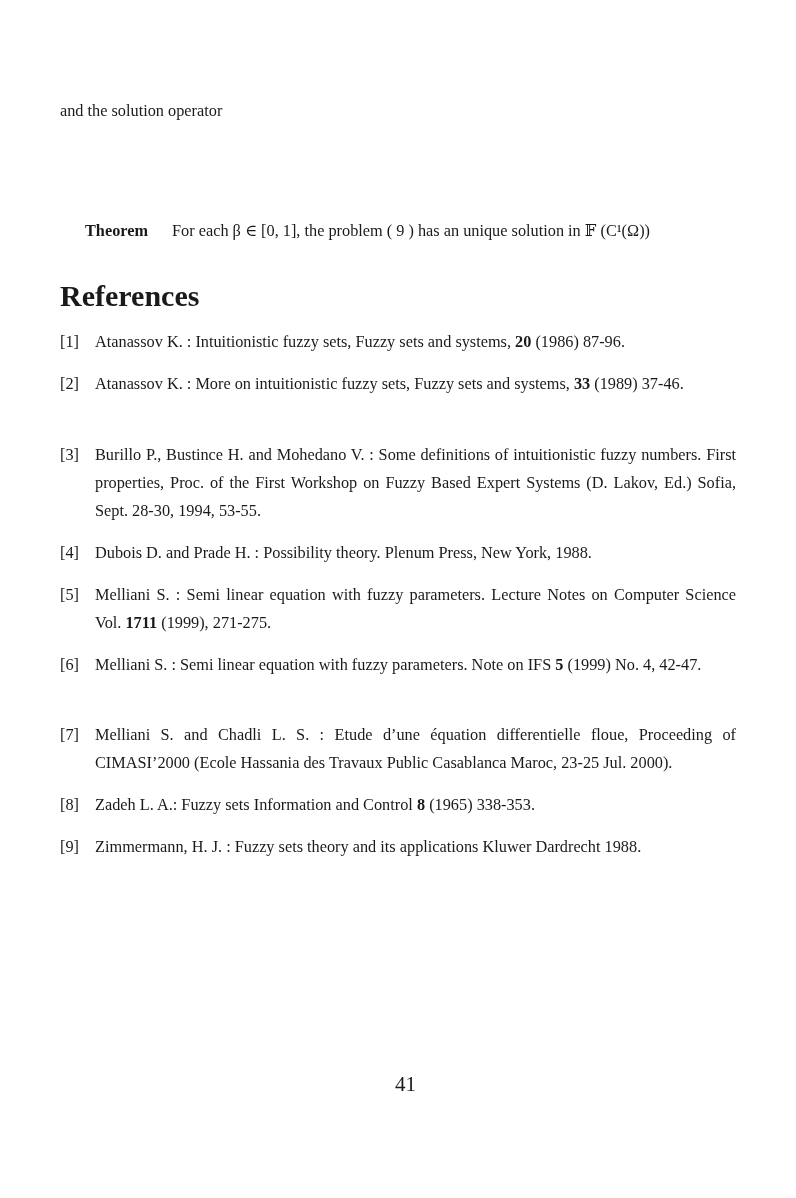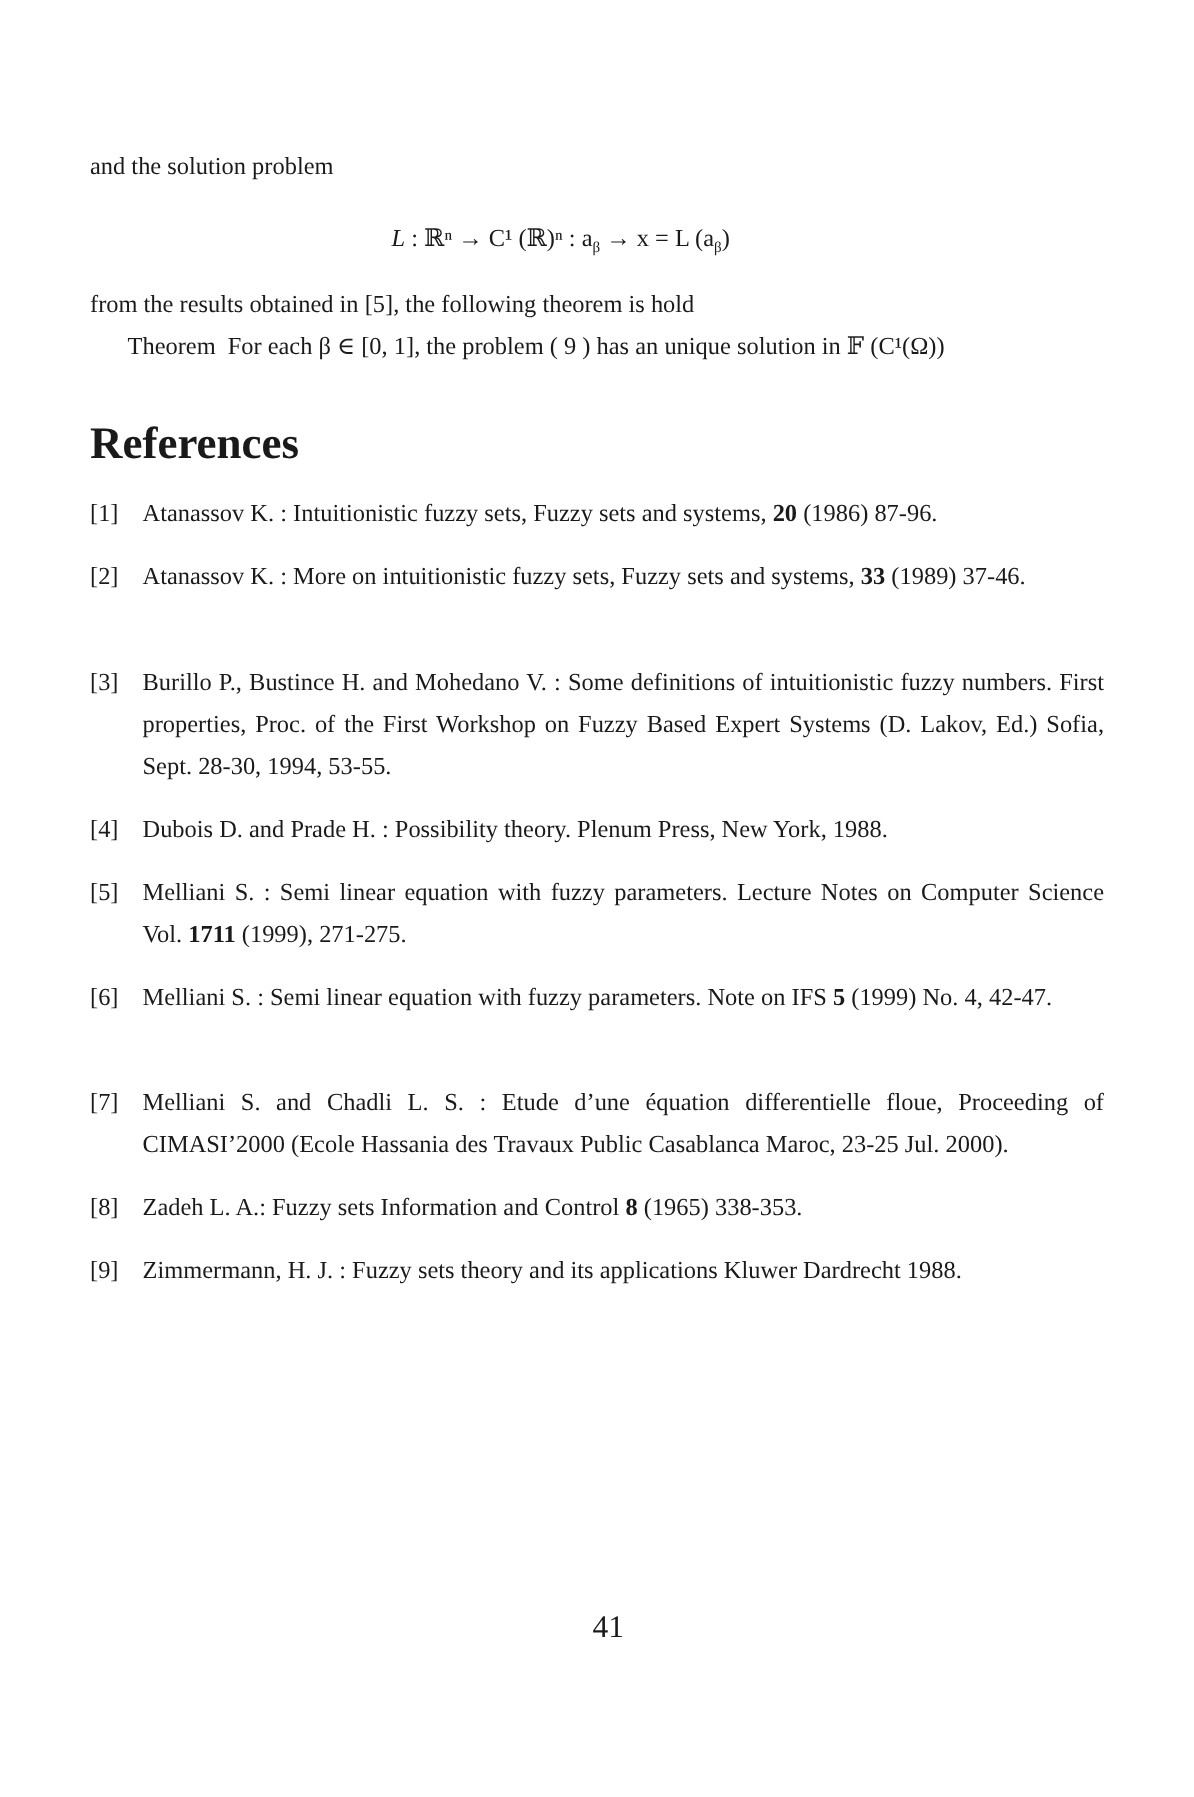--- a/index.html
+++ b/index.html
@@ -9,43 +9,39 @@
     color: #1a1a1a;
     font-size: 16.3px;
   }
   .page { position: absolute; left: 0; top: 0; width: 796px; height: 1198px; }
   .line { position: absolute; white-space: nowrap; line-height: 20px; }
   .intro { left: 60px; top: 101px; }
   .formula { left: 261px; top: 149px; font-size: 16.3px; }
   .formula i { font-style: italic; }
   .from { left: 60px; top: 193px; }
   .theorem { left: 85px; top: 221px; }
-  .theorem b { font-weight: normal; margin-right: 8px; }
+  .theorem b { font-weight: bold; margin-right: 24px; }
   .refs-heading {
     position: absolute; left: 60px; top: 281px;
     font-size: 30px; font-weight: bold; line-height: 30px;
   }
   .ref { position: absolute; left: 60px; width: 676px; line-height: 28px; }
   .ref .num { position: absolute; left: 0; top: 0; }
   .ref .text { display: block; margin-left: 35px; text-align: justify; text-align-last: left; }
   .ref b { font-weight: bold; }
   .page-number { position: absolute; left: 395px; top: 1074px; font-size: 21px; line-height: 20px; }
 </style>
 </head>
 <body>
 
 <div class="page">
 
-  <div class="line intro">and the solution problem</div>
+  <div class="line intro">and the solution operator</div>
 
-  <div class="line formula">
-    <i>L</i><span> : ℝⁿ → C¹ (ℝ)ⁿ : a</span><sub style="font-size:10px">β</sub><span> → x = L (a</span><sub style="font-size:10px">β</sub><span>)</span>
-  </div>
 
-  <div class="line from">from the results obtained in [5], the following theorem is hold</div>
 
   <div class="line theorem">
     <b>Theorem</b><span>For each β ∈ [0, 1], the problem ( 9 ) has an unique solution in 𝔽 (C¹(Ω))</span>
   </div>
 
   <div class="refs-heading">References</div>
 
   <div id="refs">
       <div class="ref" style="top: 328px;">
         <span class="num">[1]</span>

